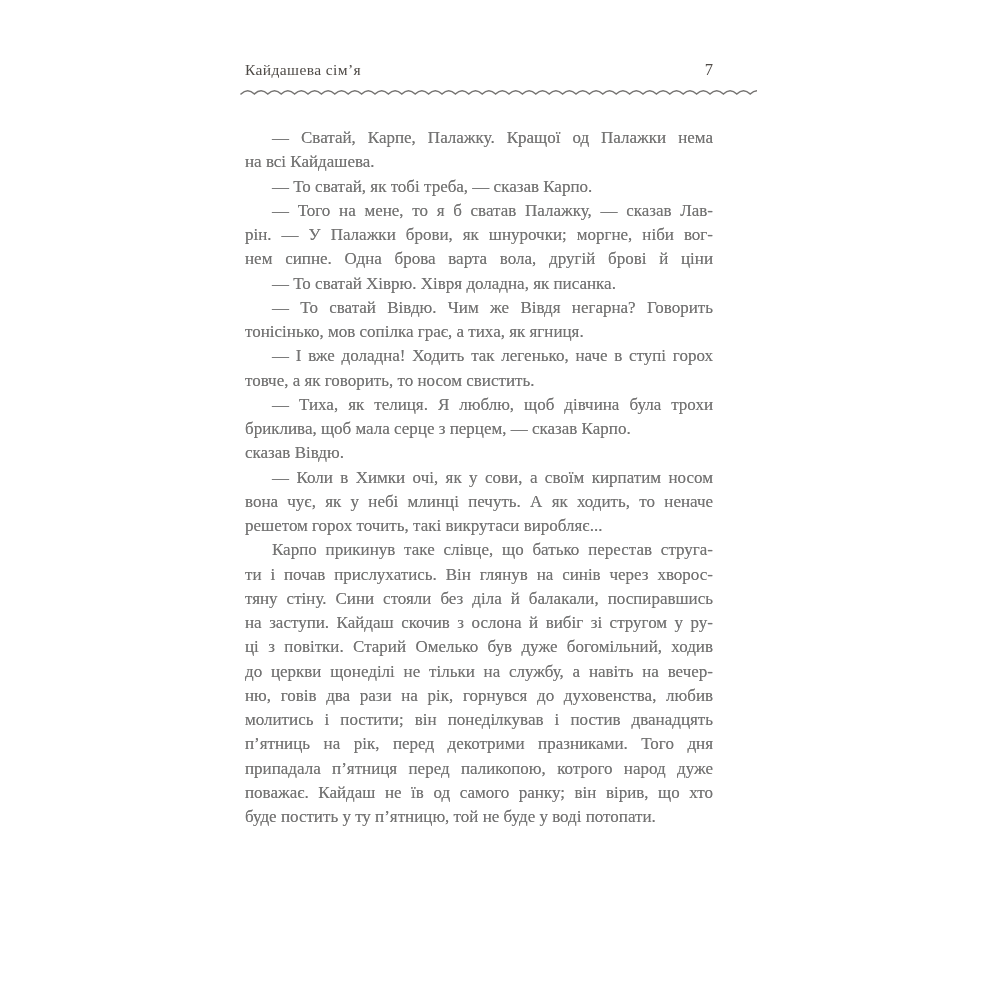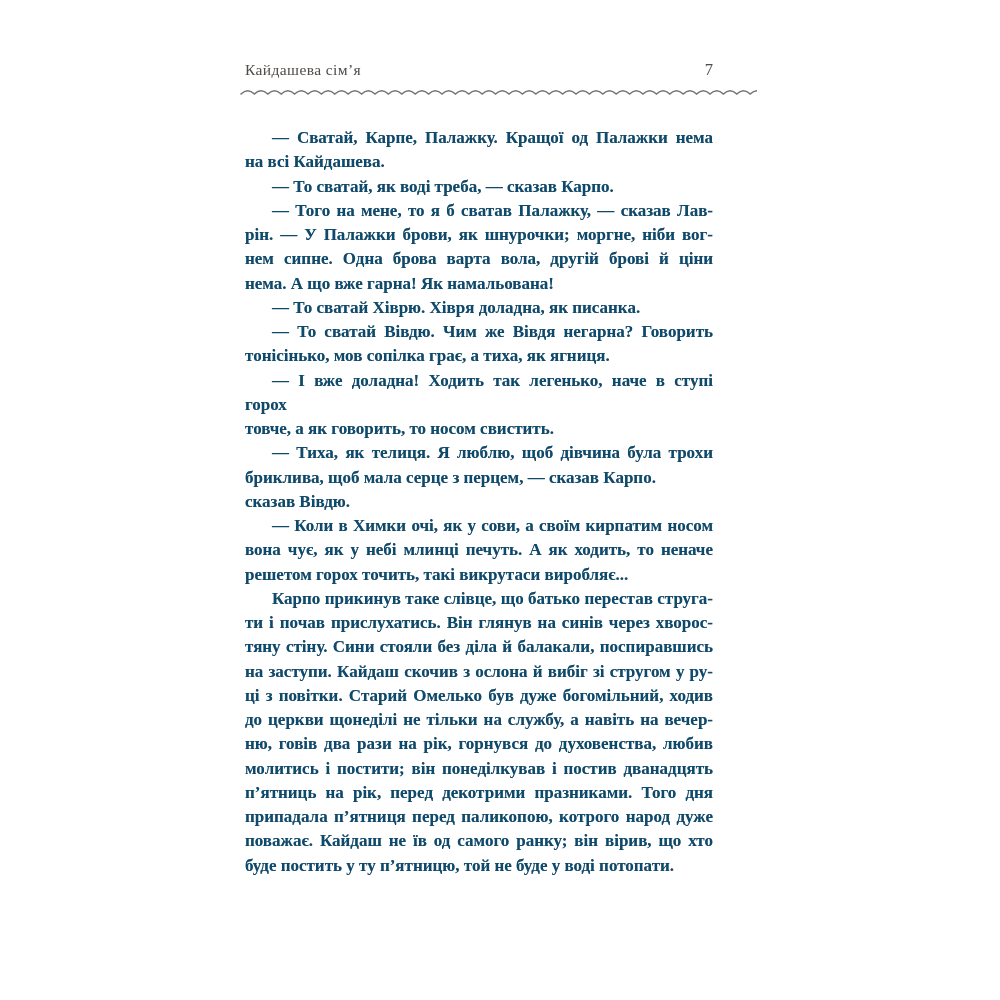--- a/index.html
+++ b/index.html
@@ -42,23 +42,22 @@
     width: 517px;
     height: 14px;
   }
   .body-text {
     position: absolute;
     left: 245px;
     top: 126px;
     width: 468px;
     font-size: 17px;
     line-height: 24.25px;
-    color: #0c4a6e;
+    color: #737373;
     text-shadow: 0 0 0.6px rgba(45, 42, 38, 0.45);
-    font-weight: bold;
   }
   .para { margin: 0; }
   .line {
     text-align: justify;
     text-align-last: justify;
     white-space: normal;
   }
   .line.first { text-indent: 27px; }
   .line.last  { text-align-last: left; }
 </style>
@@ -75,27 +74,26 @@
   <svg class="wavy-divider" viewBox="0 0 517 14" xmlns="http://www.w3.org/2000/svg" aria-hidden="true">
     <path d="M1 9 q 6.7 -6.5 13.4 0 q 6.7 -6.5 13.4 0 q 6.7 -6.5 13.4 0 q 6.7 -6.5 13.4 0 q 6.7 -6.5 13.4 0 q 6.7 -6.5 13.4 0 q 6.7 -6.5 13.4 0 q 6.7 -6.5 13.4 0 q 6.7 -6.5 13.4 0 q 6.7 -6.5 13.4 0 q 6.7 -6.5 13.4 0 q 6.7 -6.5 13.4 0 q 6.7 -6.5 13.4 0 q 6.7 -6.5 13.4 0 q 6.7 -6.5 13.4 0 q 6.7 -6.5 13.4 0 q 6.7 -6.5 13.4 0 q 6.7 -6.5 13.4 0 q 6.7 -6.5 13.4 0 q 6.7 -6.5 13.4 0 q 6.7 -6.5 13.4 0 q 6.7 -6.5 13.4 0 q 6.7 -6.5 13.4 0 q 6.7 -6.5 13.4 0 q 6.7 -6.5 13.4 0 q 6.7 -6.5 13.4 0 q 6.7 -6.5 13.4 0 q 6.7 -6.5 13.4 0 q 6.7 -6.5 13.4 0 q 6.7 -6.5 13.4 0 q 6.7 -6.5 13.4 0 q 6.7 -6.5 13.4 0 q 6.7 -6.5 13.4 0 q 6.7 -6.5 13.4 0 q 6.7 -6.5 13.4 0 q 6.7 -6.5 13.4 0 q 6.7 -6.5 13.4 0 q 6.7 -6.5 13.4 0 q 6.7 -6.5 13.4 0" fill="none" stroke="#767472" stroke-width="1.6" stroke-linecap="round"></path>
   </svg>
 
   <div class="body-text">
       <div class="para">
         <div class="line first">— Сватай, Карпе, Палажку. Кращої од Палажки нема</div>
         <div class="line last">на всі Кайдашева.</div>
       </div>
       <div class="para">
-        <div class="line first last">— То сватай, як воді треба, — сказав Карпо.</div>
+        <div class="line first last">— То сватай, як тобі треба, — сказав Карпо.</div>
       </div>
       <div class="para">
         <div class="line first">— Того на мене, то я б сватав Палажку, — сказав Лав-</div>
         <div class="line">рін. — У Палажки брови, як шнурочки; моргне, ніби вог-</div>
         <div class="line">нем сипне. Одна брова варта вола, другій брові й ціни</div>
-        <div class="line last">нема. А що вже гарна! Як намальована!</div>
       </div>
       <div class="para">
         <div class="line first last">— То сватай Хіврю. Хівря доладна, як писанка.</div>
       </div>
       <div class="para">
         <div class="line first">— То сватай Вівдю. Чим же Вівдя негарна? Говорить</div>
         <div class="line last">тонісінько, мов сопілка грає, а тиха, як ягниця.</div>
       </div>
       <div class="para">
         <div class="line first">— І вже доладна! Ходить так легенько, наче в ступі горох</div>

